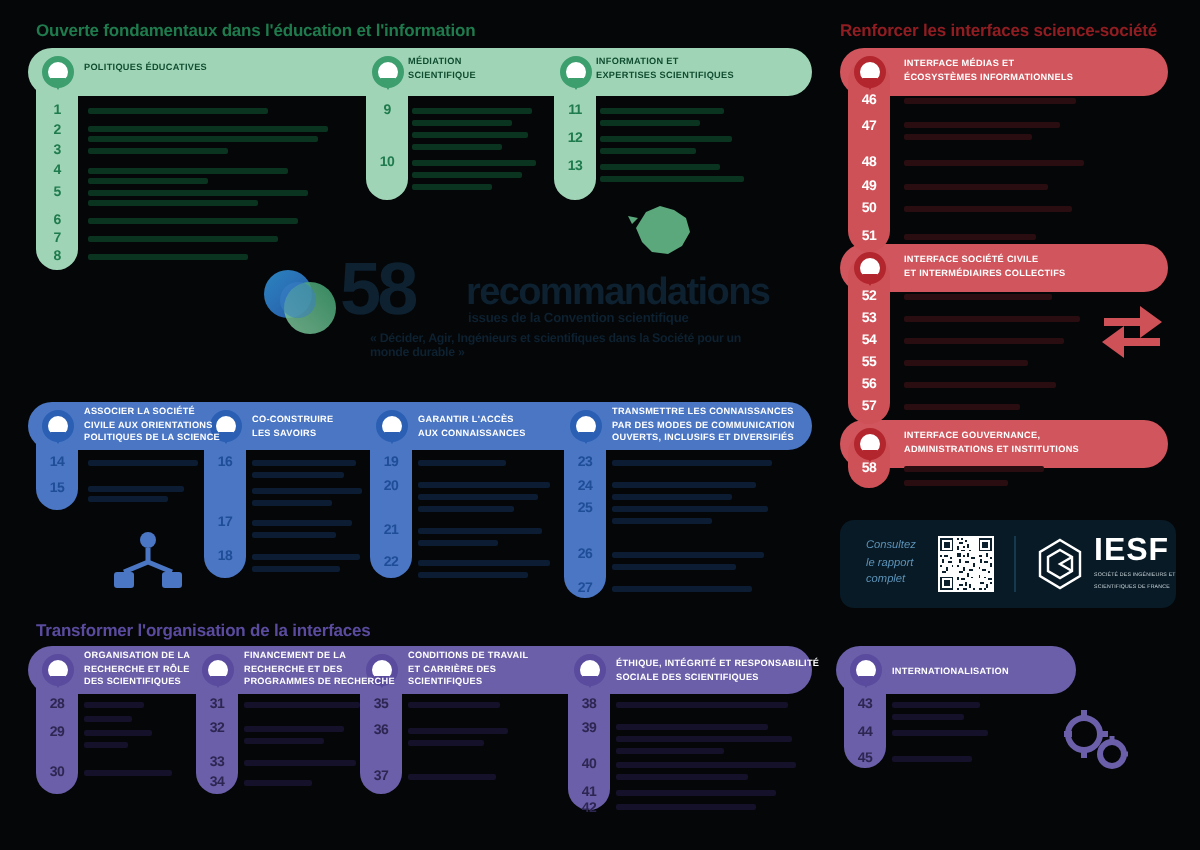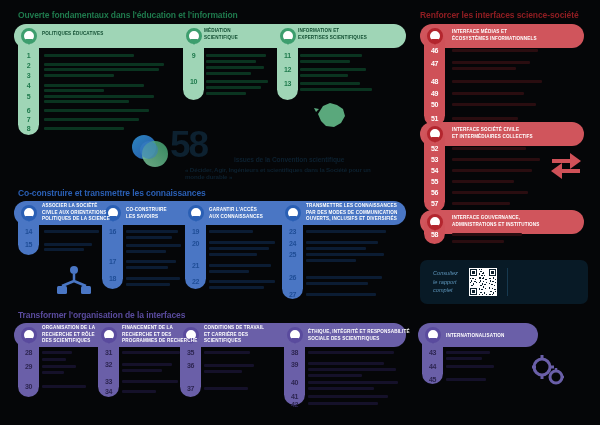--- a/index.html
+++ b/index.html
@@ -228,25 +228,25 @@
         <linearGradient id="g2" x1="0" y1="1" x2="1" y2="0">
           <stop offset="0" stop-color="#7fc49a"></stop>
             <stop offset="1" stop-color="#3d9e6e"></stop>
         </linearGradient>
       </defs>
       <circle cx="16" cy="17" r="12" fill="url(#g1)" opacity="0.92"></circle>
       <circle cx="27" cy="24" r="13" fill="url(#g2)" opacity="0.85"></circle>
       <circle cx="21" cy="20" r="9" fill="#3b7fc4" opacity="0.55"></circle>
     </svg>
     <div class="big58">58</div>
+    <div class="word-reco">recommandations</div>
     <div class="sub1">issues de la Convention scientifique</div>
     <div class="sub2">« Décider, Agir, Ingénieurs et scientifiques dans la Société pour un monde durable »</div>
   </div>
 
-  <div class="sec-title t-blue" style="left:18px; top:188px;">Co-construire et transmettre les connaissances</div>
 
   <div class="bar bar-blue" style="left:14px; top:201px; width:392px;"></div>
 
   <div class="rail r-blue" style="left:18px; top:207px; height:48px;"></div>
   <div class="rail r-blue" style="left:102px; top:207px; height:82px;"></div>
   <div class="rail r-blue" style="left:185px; top:207px; height:82px;"></div>
   <div class="rail r-blue" style="left:282px; top:207px; height:92px;"></div>
 
   <div class="pin" style="left:21px; top:205px; --pc:#2a5fb4;">
       <div class="disc"></div>
@@ -577,15 +577,27 @@
           <rect x="24" y="21" width="1" height="1"></rect>
           <rect x="26" y="22" width="2" height="1"></rect>
         <rect x="22" y="24" width="2" height="1"></rect>
           <rect x="25" y="25" width="1" height="2"></rect>
           <rect x="27" y="24" width="1" height="1"></rect>
         <rect x="21" y="27" width="2" height="1"></rect>
           <rect x="24" y="27" width="1" height="1"></rect>
       </g>
     </svg>
     <div class="sep-v"></div>
+    <div class="iesf-logo">
+      <svg width="26" height="26" viewBox="0 0 26 26">
+        <path d="M13 1 L23 7 L23 19 L13 25 L3 19 L3 7 Z" fill="none" stroke="#ffffff" stroke-width="1.2"></path>
+        <path d="M13 6 L19 9.5 L19 16.5 L13 20 L7 16.5 L7 9.5 Z" fill="none" stroke="#ffffff" stroke-width="1.2"></path>
+        <path d="M19 9.5 L13 13 L19 16.5" fill="none" stroke="#ffffff" stroke-width="1.2"></path>
+      </svg>
+      <div style="margin-left:4px;">
+        <div class="iesf-text">IESF</div>
+        <div class="iesf-sub">SOCIÉTÉ DES INGÉNIEURS ET</div>
+        <div class="iesf-sub">SCIENTIFIQUES DE FRANCE</div>
+      </div>
+    </div>
   </div>
 
 </div>
 
 </body></html>

